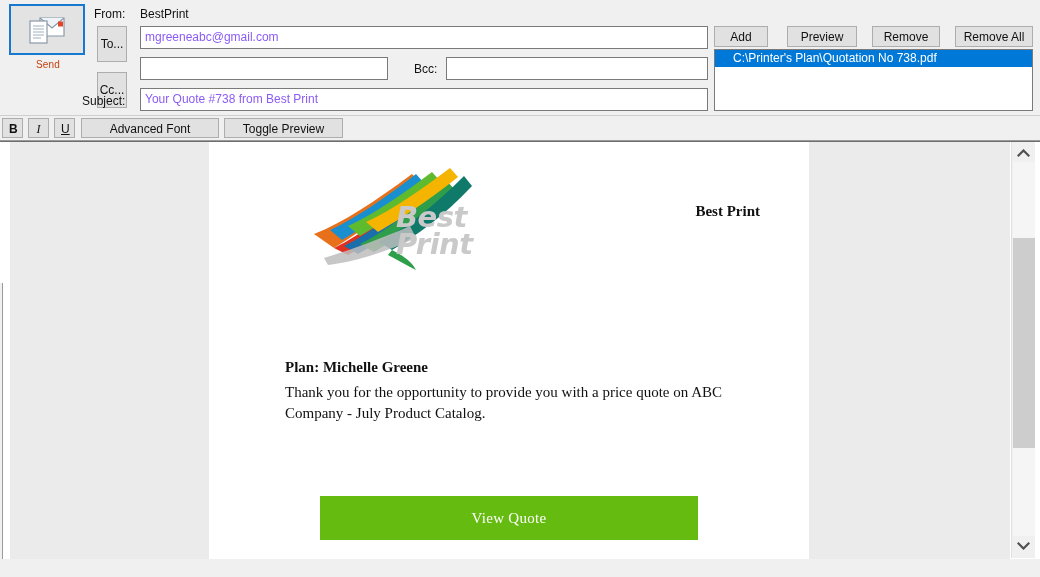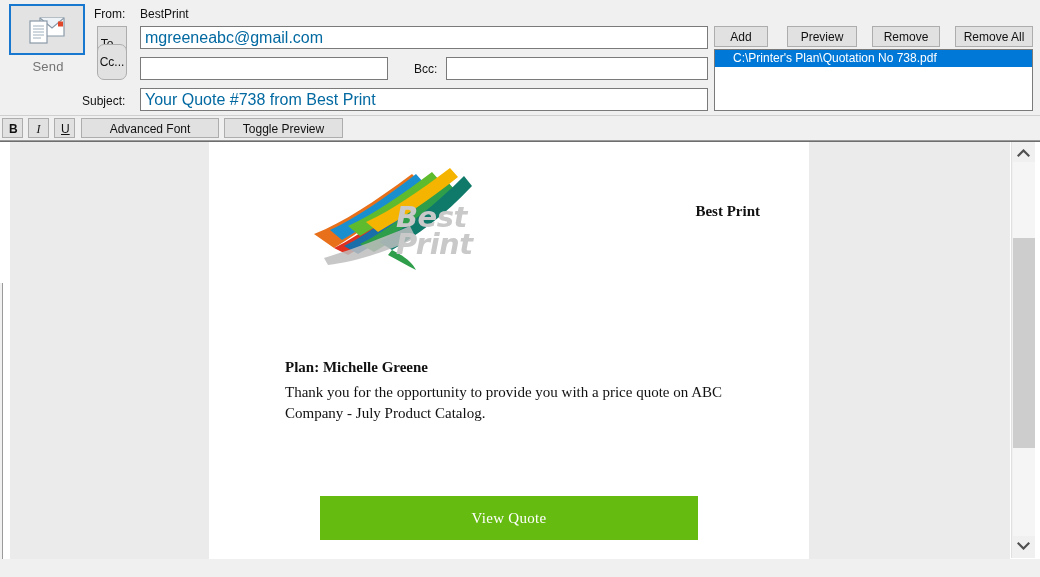--- a/index.html
+++ b/index.html
@@ -45,22 +45,22 @@
     height: 51px;
     background: #e3e3e3;
     border: 2px solid #1878d0;
     box-sizing: border-box;
     display: flex;
     align-items: center;
     justify-content: center;
   }
   .send-label {
     margin-top: 4px;
-    font-size: 13px;
-    color: #737373;
+    font-size: 10px;
+    color: #c2410c;
     letter-spacing: .2px;
   }
 
   
   .lbl {
     position: absolute;
     font-size: 12px;
     color: #111;
   }
   .fieldbtn {
@@ -74,22 +74,22 @@
     height: 36px;
     box-sizing: border-box;
     padding: 0;
     font-family: "Liberation Sans", sans-serif;
   }
   .tbox {
     position: absolute;
     background: #ffffff;
     border: 1px solid #7a7a7a;
     box-sizing: border-box;
-    font-size: 16px;
-    color: #0369a1;
+    font-size: 12px;
+    color: #8b5cf6;
     padding: 0 4px;
     line-height: 21px;
     height: 23px;
     overflow: hidden;
     white-space: nowrap;
     font-family: "Liberation Sans", sans-serif;
   }
 
   
   .atbtn {
@@ -320,21 +320,21 @@
       </div>
       <div class="send-label">Send</div>
     </div>
 
     <div class="lbl" style="left:94px; top:7px;">From:</div>
     <div class="lbl" style="left:140px; top:7px;">BestPrint</div>
 
     <button class="fieldbtn" style="left:97px; top:26px; width:30px;">To...</button>
     <div class="tbox" style="left:140px; top:26px; width:568px;">mgreeneabc@gmail.com</div>
 
-    <button class="fieldbtn" style="left:97px; top:44px; width:30px;border-radius:7px;">Cc...</button>
+    <button class="fieldbtn" style="left:97px; top:72px; width:30px;">Cc...</button>
     <div class="tbox" style="left:140px; top:57px; width:248px;"></div>
 
     <div class="lbl" style="left:414px; top:62px;">Bcc:</div>
     <div class="tbox" style="left:446px; top:57px; width:262px;"></div>
 
     <div class="lbl" style="left:82px; top:94px;">Subject:</div>
     <div class="tbox" style="left:140px; top:88px; width:568px;">Your Quote #738 from Best Print</div>
 
     <button class="atbtn" style="left:714px; width:54px;">Add</button>
     <button class="atbtn" style="left:787px; width:70px;">Preview</button>

